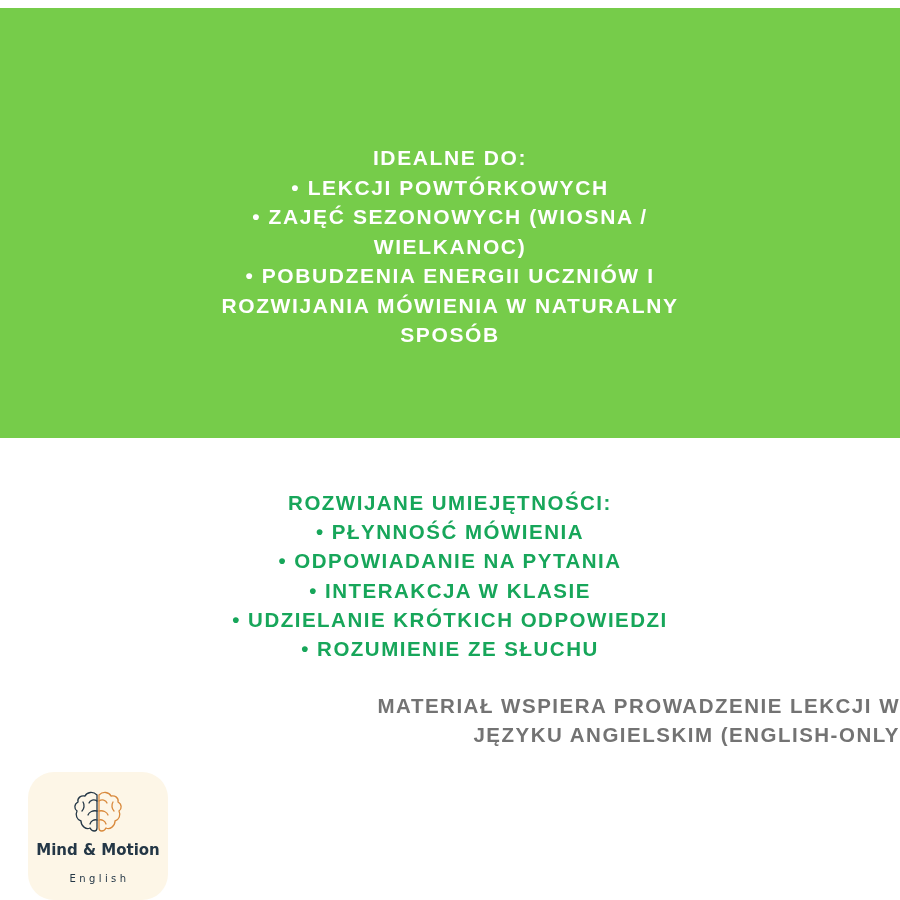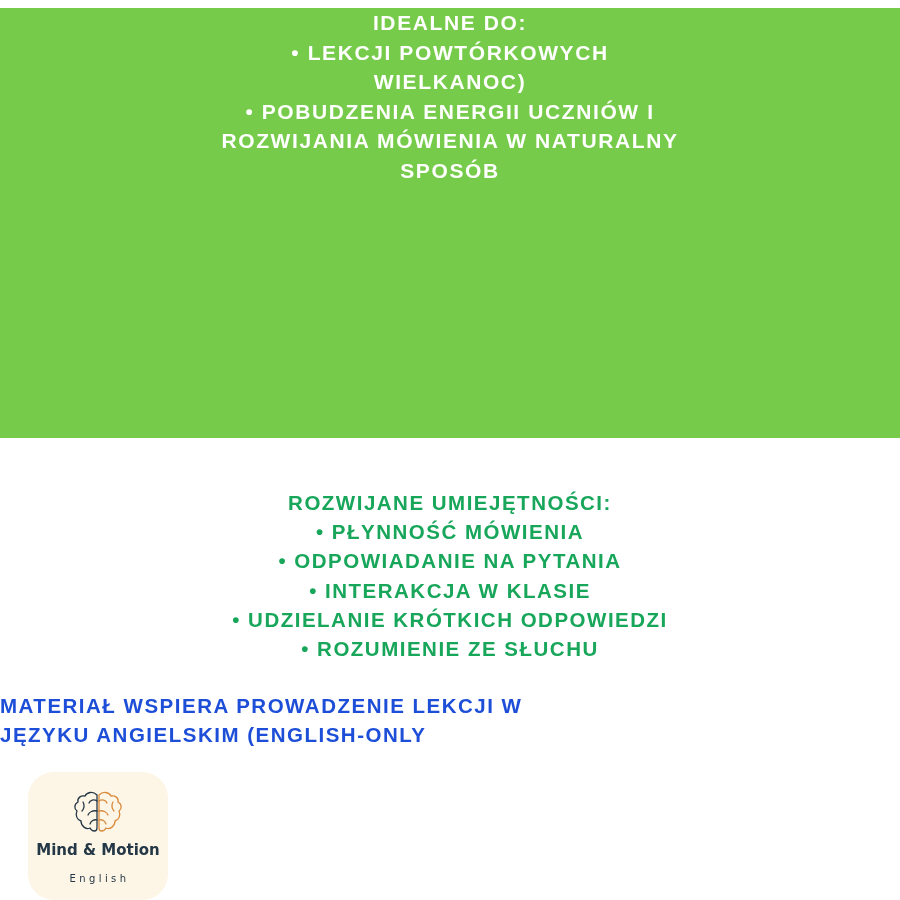--- a/index.html
+++ b/index.html
@@ -25,20 +25,21 @@
     top: 8px;
     width: 900px;
     height: 430px;
     background: #76cc4a;
   }
   .green-text {
     position: absolute;
     left: 0;
     top: 0;
     width: 900px;
+    padding-top: 135px;
     box-sizing: border-box;
     text-align: center;
     color: #ffffff;
     font-weight: bold;
     font-size: 21px;
     letter-spacing: 1.6px;
     line-height: 29.5px;
     text-transform: uppercase;
   }
   .green-text .line {
@@ -66,22 +67,22 @@
     text-transform: uppercase;
   }
   .skills-block .line {
     display: block;
   }
   .note-block {
     position: absolute;
     left: 0;
     top: 243px;
     width: 900px;
-    text-align: left;
-    color: #1d4ed8;
+    text-align: right;
+    color: #737373;
     font-weight: bold;
     font-size: 20.5px;
     letter-spacing: 1.5px;
     line-height: 29.2px;
     text-transform: uppercase;
   }
   .note-block .line {
     display: block;
   }
   .logo-card {
@@ -131,20 +132,21 @@
 <body>
 
 <div class="page">
 
   <div class="top-strip"></div>
 
   <div class="green-panel">
     <div class="green-text">
       <span class="line">Idealne do:</span>
       <span class="line">• lekcji powtórkowych</span>
+      <span class="line">• zajęć sezonowych (wiosna /</span>
       <span class="line">wielkanoc)</span>
       <span class="line">• pobudzenia energii uczniów i</span>
       <span class="line">rozwijania mówienia w naturalny</span>
       <span class="line">sposób</span>
     </div>
   </div>
 
   <div class="white-section">
 
     <div class="skills-block">

